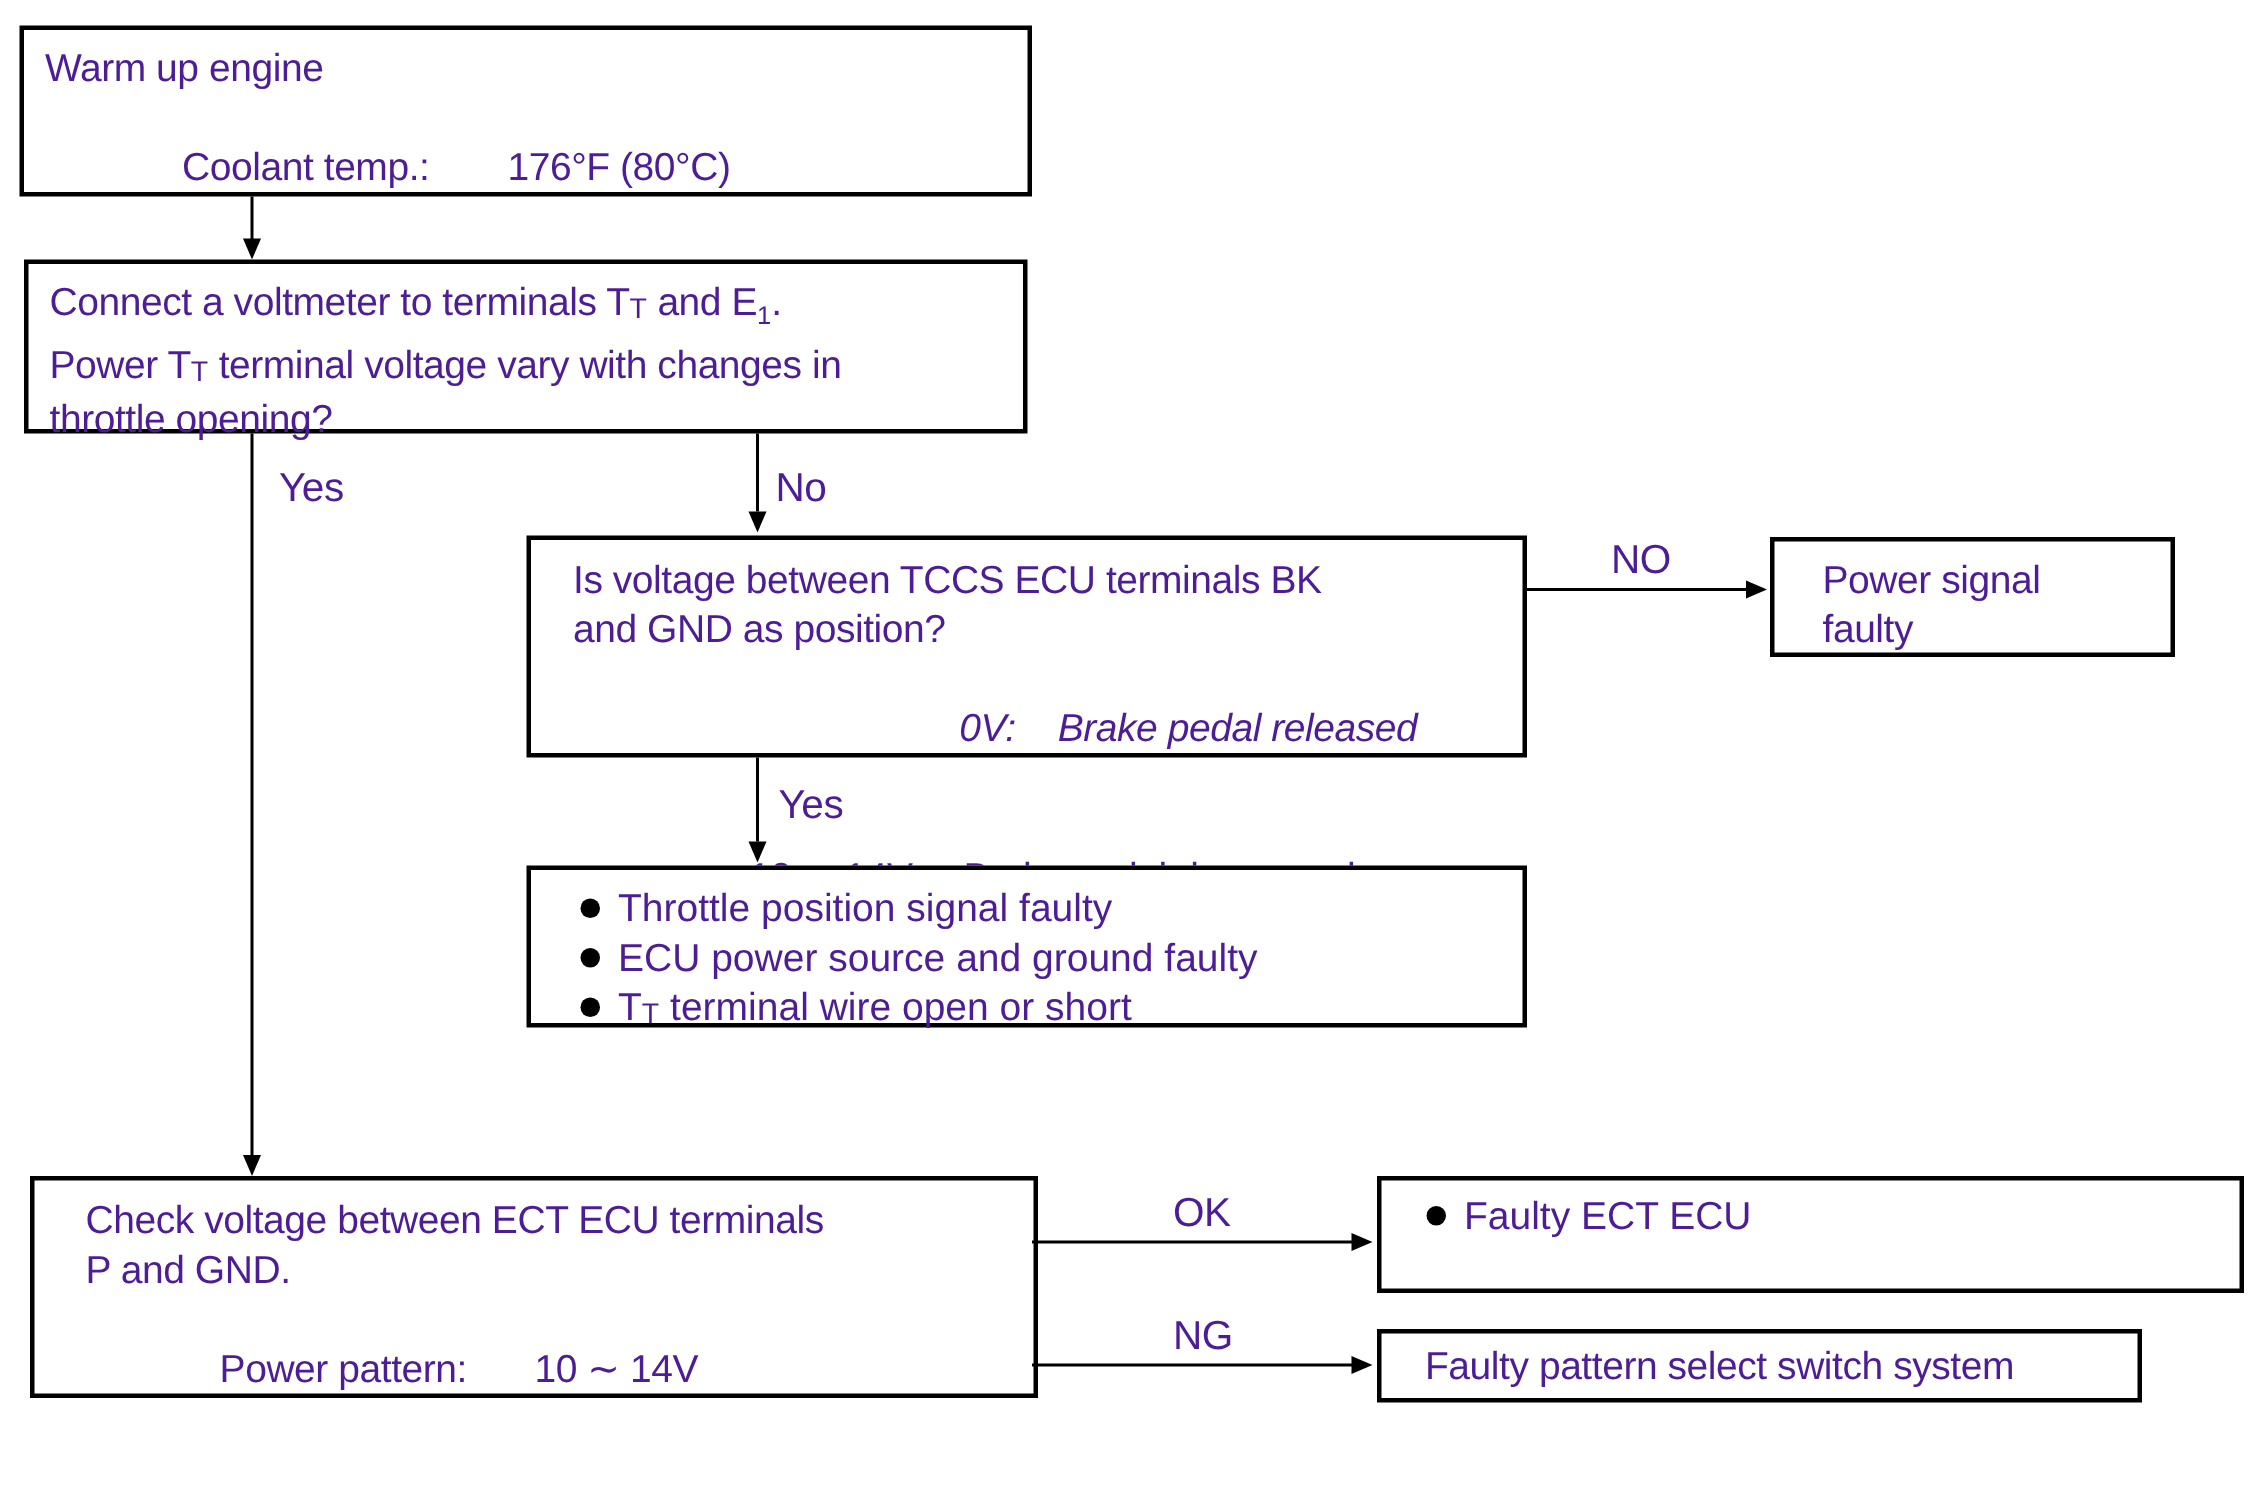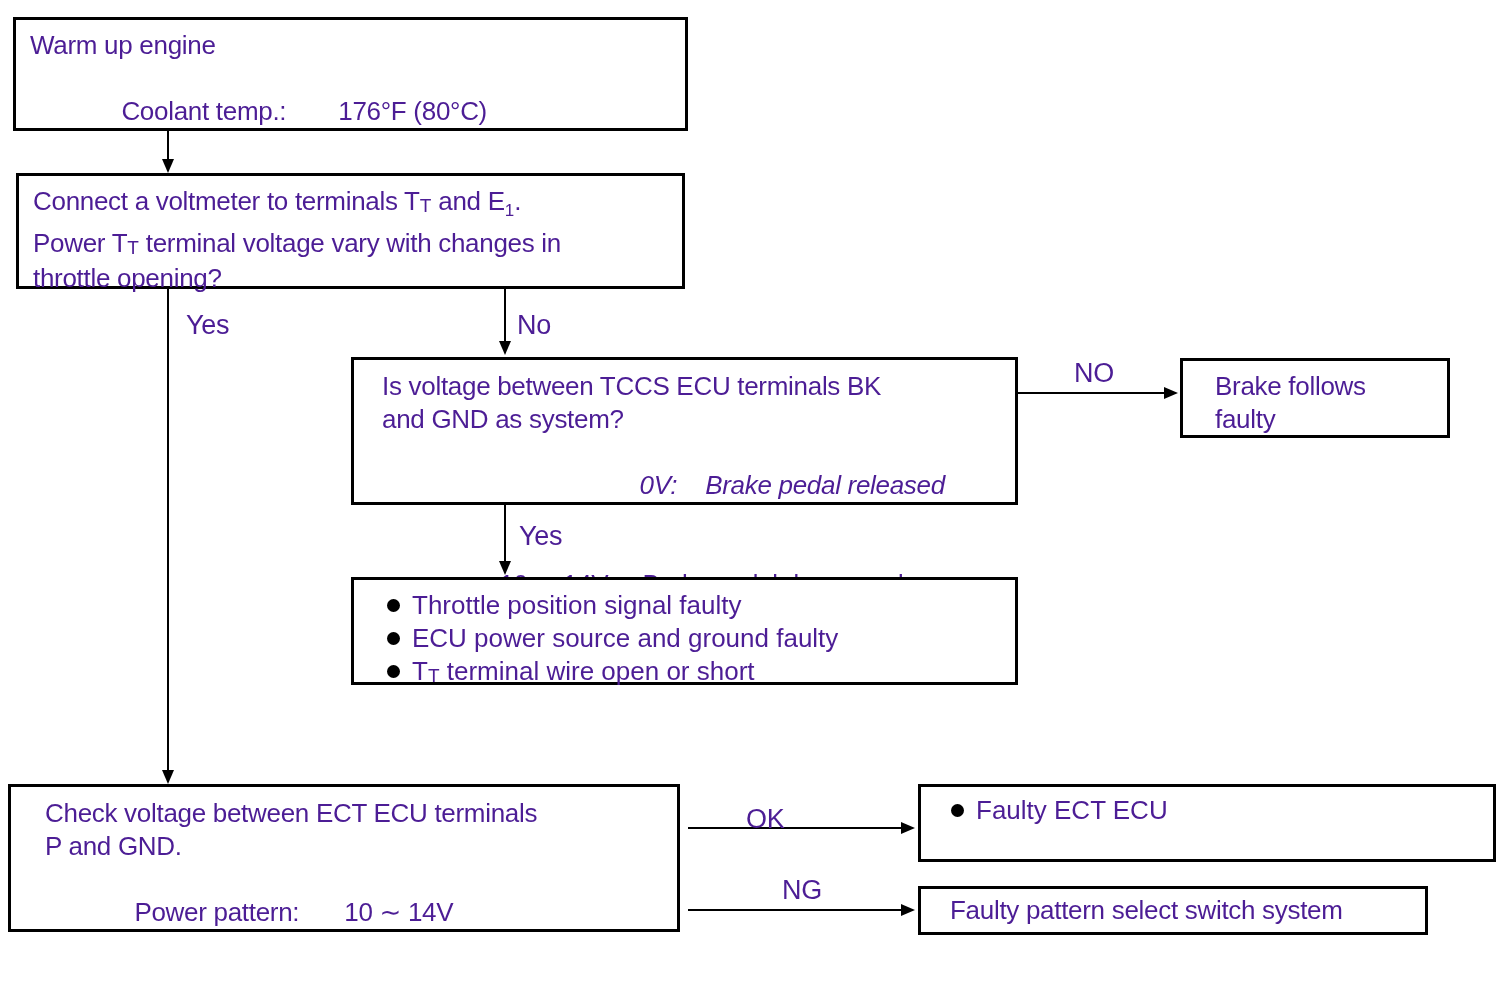--- a/index.html
+++ b/index.html
@@ -128,69 +128,69 @@
   <div class="arrow-down" style="left:162px; top:770px;"></div>
   <div class="edge-label" style="left:186px; top:310px;">Yes</div>
 
   <div class="vline" style="left:504px; top:289px; height:52px;"></div>
   <div class="arrow-down" style="left:499px; top:341px;"></div>
   <div class="edge-label" style="left:517px; top:310px;">No</div>
 
   <div class="box" style="left:351px; top:357px; width:667px; height:148px;">
     <div class="box-inner" style="padding-top:10px; padding-left:28px;">
       <div class="txt">Is voltage between TCCS ECU terminals BK</div>
-      <div class="txt">and GND as system?</div>
+      <div class="txt">and GND as position?</div>
       <div class="txt" style="text-align:center;font-style:italic;">
         <span class="tab" style="width:146px;"></span><span>0V:</span><span class="tab" style="width:28px;"></span><span>Brake pedal released</span>
       </div>
       <div class="txt" style="text-align:left;">
         <span class="tab" style="width:62px;"></span><span>10 ∼ 14V:</span><span class="tab" style="width:28px;"></span><span>Brake pedal depressed</span>
       </div>
     </div>
   </div>
 
   <div class="hline" style="left:1018px; top:392px; width:148px;"></div>
   <div class="arrow-right" style="left:1164px; top:387px;"></div>
   <div class="edge-label" style="left:1074px; top:358px;">NO</div>
 
   <div class="box" style="left:1180px; top:358px; width:270px; height:80px;">
     <div class="box-inner" style="padding-top:9px; padding-left:32px;">
-      <div class="txt">Brake follows</div>
+      <div class="txt">Power signal</div>
       <div class="txt">faulty</div>
     </div>
   </div>
 
   <div class="vline" style="left:504px; top:505px; height:56px;"></div>
   <div class="arrow-down" style="left:499px; top:561px;"></div>
   <div class="edge-label" style="left:519px; top:521px;">Yes</div>
 
   <div class="box" style="left:351px; top:577px; width:667px; height:108px;">
     <div class="box-inner" style="padding-top:9px; padding-left:33px;">
       <div class="bullet-row"><span class="bullet-dot"></span><span>Throttle position signal faulty</span></div>
       <div class="bullet-row"><span class="bullet-dot"></span><span>ECU power source and ground faulty</span></div>
       <div class="bullet-row"><span class="bullet-dot"></span><span>T</span><span class="subT">T</span><span> terminal wire open or short</span></div>
     </div>
   </div>
 
-  <div class="box" style="left:8px; top:784px; width:672px; height:148px;">
+  <div class="box" style="left:20px; top:784px; width:672px; height:148px;">
     <div class="box-inner" style="padding-top:10px; padding-left:34px;">
       <div class="txt">Check voltage between ECT ECU terminals</div>
       <div class="txt">P and GND.</div>
       <div class="txt">
         <span class="tab" style="width:34px;"></span><span>Power pattern:</span><span class="tab" style="width:45px;"></span><span>10 ∼ 14V</span>
       </div>
       <div class="txt">
         <span class="tab" style="width:34px;"></span><span class="tab" style="width:24px;"></span>
       </div>
     </div>
   </div>
 
   <div class="hline" style="left:688px; top:827px; width:215px;"></div>
   <div class="arrow-right" style="left:901px; top:822px;"></div>
-  <div class="edge-label" style="left:746px; top:793px;margin-top:11px;">OK</div>
+  <div class="edge-label" style="left:782px; top:793px;">OK</div>
 
   <div class="hline" style="left:688px; top:909px; width:215px;"></div>
   <div class="arrow-right" style="left:901px; top:904px;"></div>
   <div class="edge-label" style="left:782px; top:875px;">NG</div>
 
   <div class="box" style="left:918px; top:784px; width:578px; height:78px;">
     <div class="box-inner" style="padding-top:7px; padding-left:30px;">
       <div class="bullet-row"><span class="bullet-dot"></span><span>Faulty ECT ECU</span></div>
     </div>
   </div>

